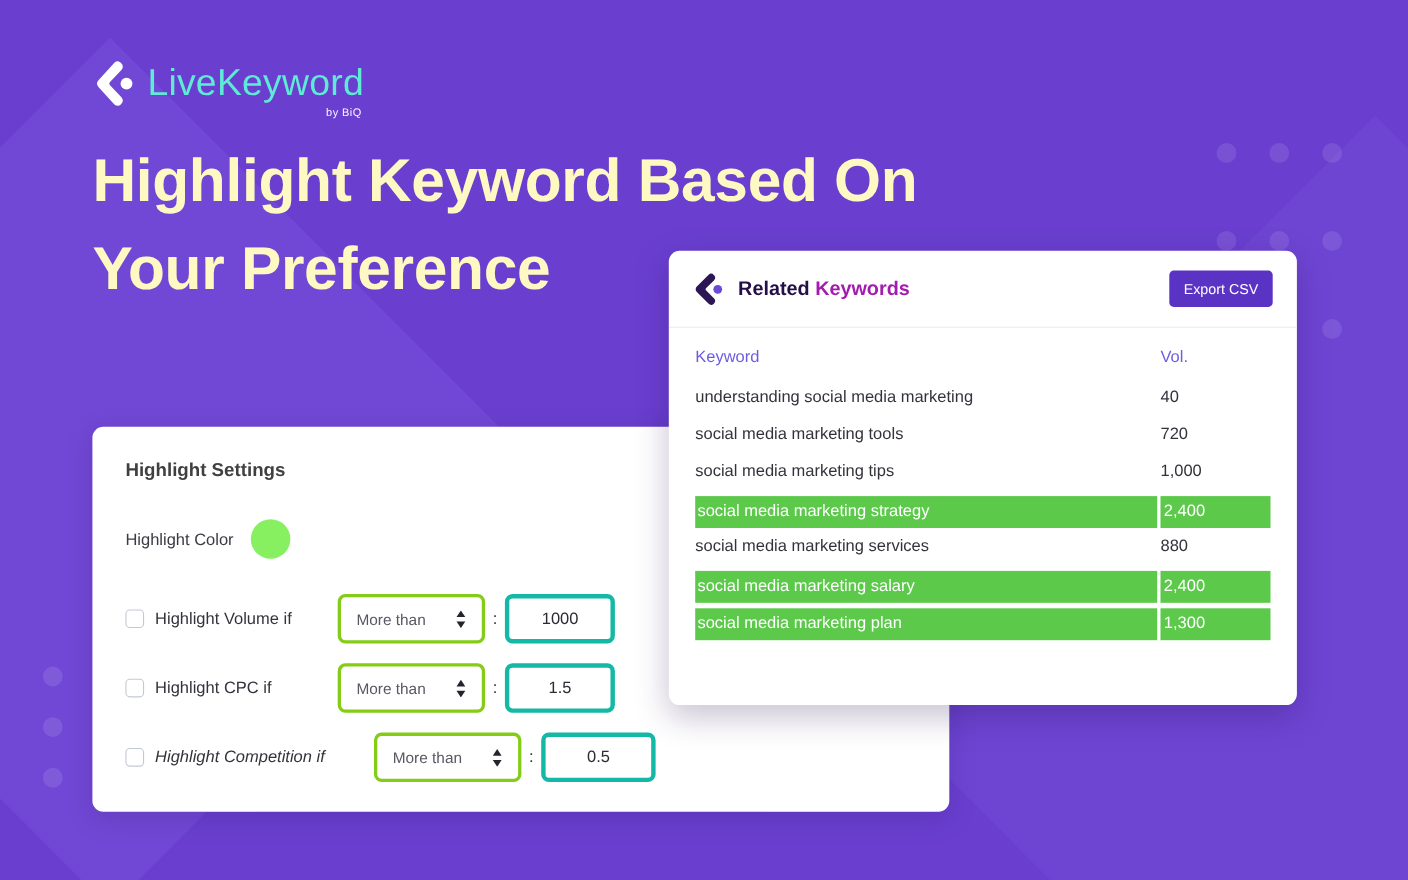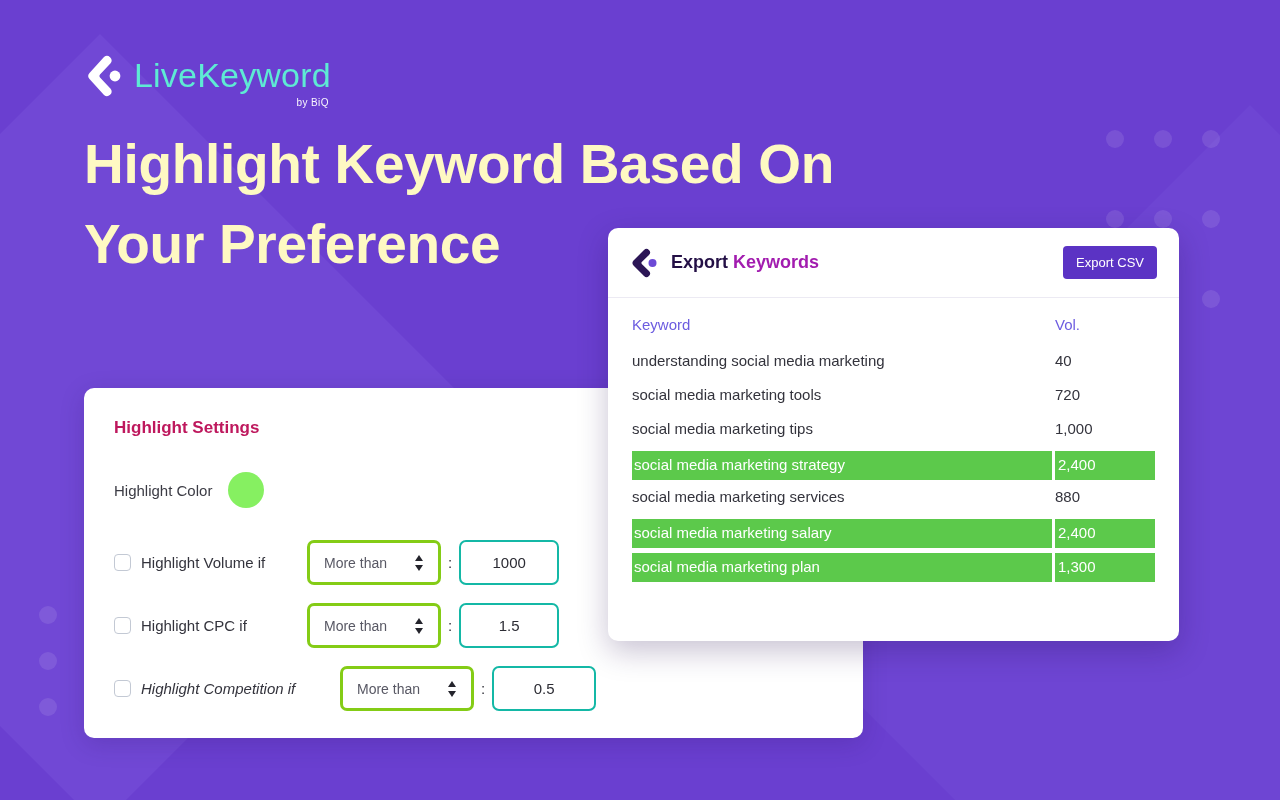--- a/index.html
+++ b/index.html
@@ -108,21 +108,21 @@
     width: 779px; height: 350px;
     background: #ffffff;
     border-radius: 10px;
     box-shadow: 0 6px 24px rgba(40,15,90,.18);
     z-index: 6;
     padding: 30px 0 0 30px;
   }
   .card-title {
     font-size: 17px;
     font-weight: bold;
-    color: #be185d;
+    color: #404040;
     margin-bottom: 34px;
   }
   .color-row {
     display: flex;
     align-items: center;
     gap: 16px;
     margin-bottom: 32px;
   }
   .color-label {
     font-size: 15px;
@@ -171,21 +171,21 @@
     transform: translateY(-50%);
     width: 10px; height: 16px;
   }
   .colon {
     font-size: 15px;
     color: #33333c;
     margin: 0 7px;
   }
   .num {
     height: 45px;
-    border: 2px solid #14b8a6;
+    border: 4px solid #14b8a6;
     border-radius: 7px;
     background: #fff;
     display: flex;
     align-items: center;
     justify-content: center;
     font-size: 15px;
     color: #2c2c34;
   }
 
   
@@ -359,21 +359,21 @@
       <div class="num">0.5</div>
     </div>
   </div>
 
   <div class="kw-card">
     <div class="kw-head">
       <svg class="kw-mark" viewBox="0 0 28 30">
         <path d="M14 2 L3.5 12.5 a3.4 3.4 0 0 0 0 5 L14 28 a3.5 3.5 0 0 0 5 -4.9 L12 16.2 a1.7 1.7 0 0 1 0 -2.4 L19 6.9 A3.5 3.5 0 0 0 14 2 Z" fill="#2c1656"></path>
         <circle cx="22.5" cy="15" r="4" fill="#6c4ad6"></circle>
       </svg>
-      <div class="kw-title"><span>Export </span><span class="accent">Keywords</span></div>
+      <div class="kw-title"><span>Related </span><span class="accent">Keywords</span></div>
       <button class="export-btn">Export CSV</button>
     </div>
 
     <div class="kw-table">
       <div class="kw-thead">
         <div class="th-kw">Keyword</div>
         <div class="th-vol">Vol.</div>
       </div>
 
       <div class="kw-row">

